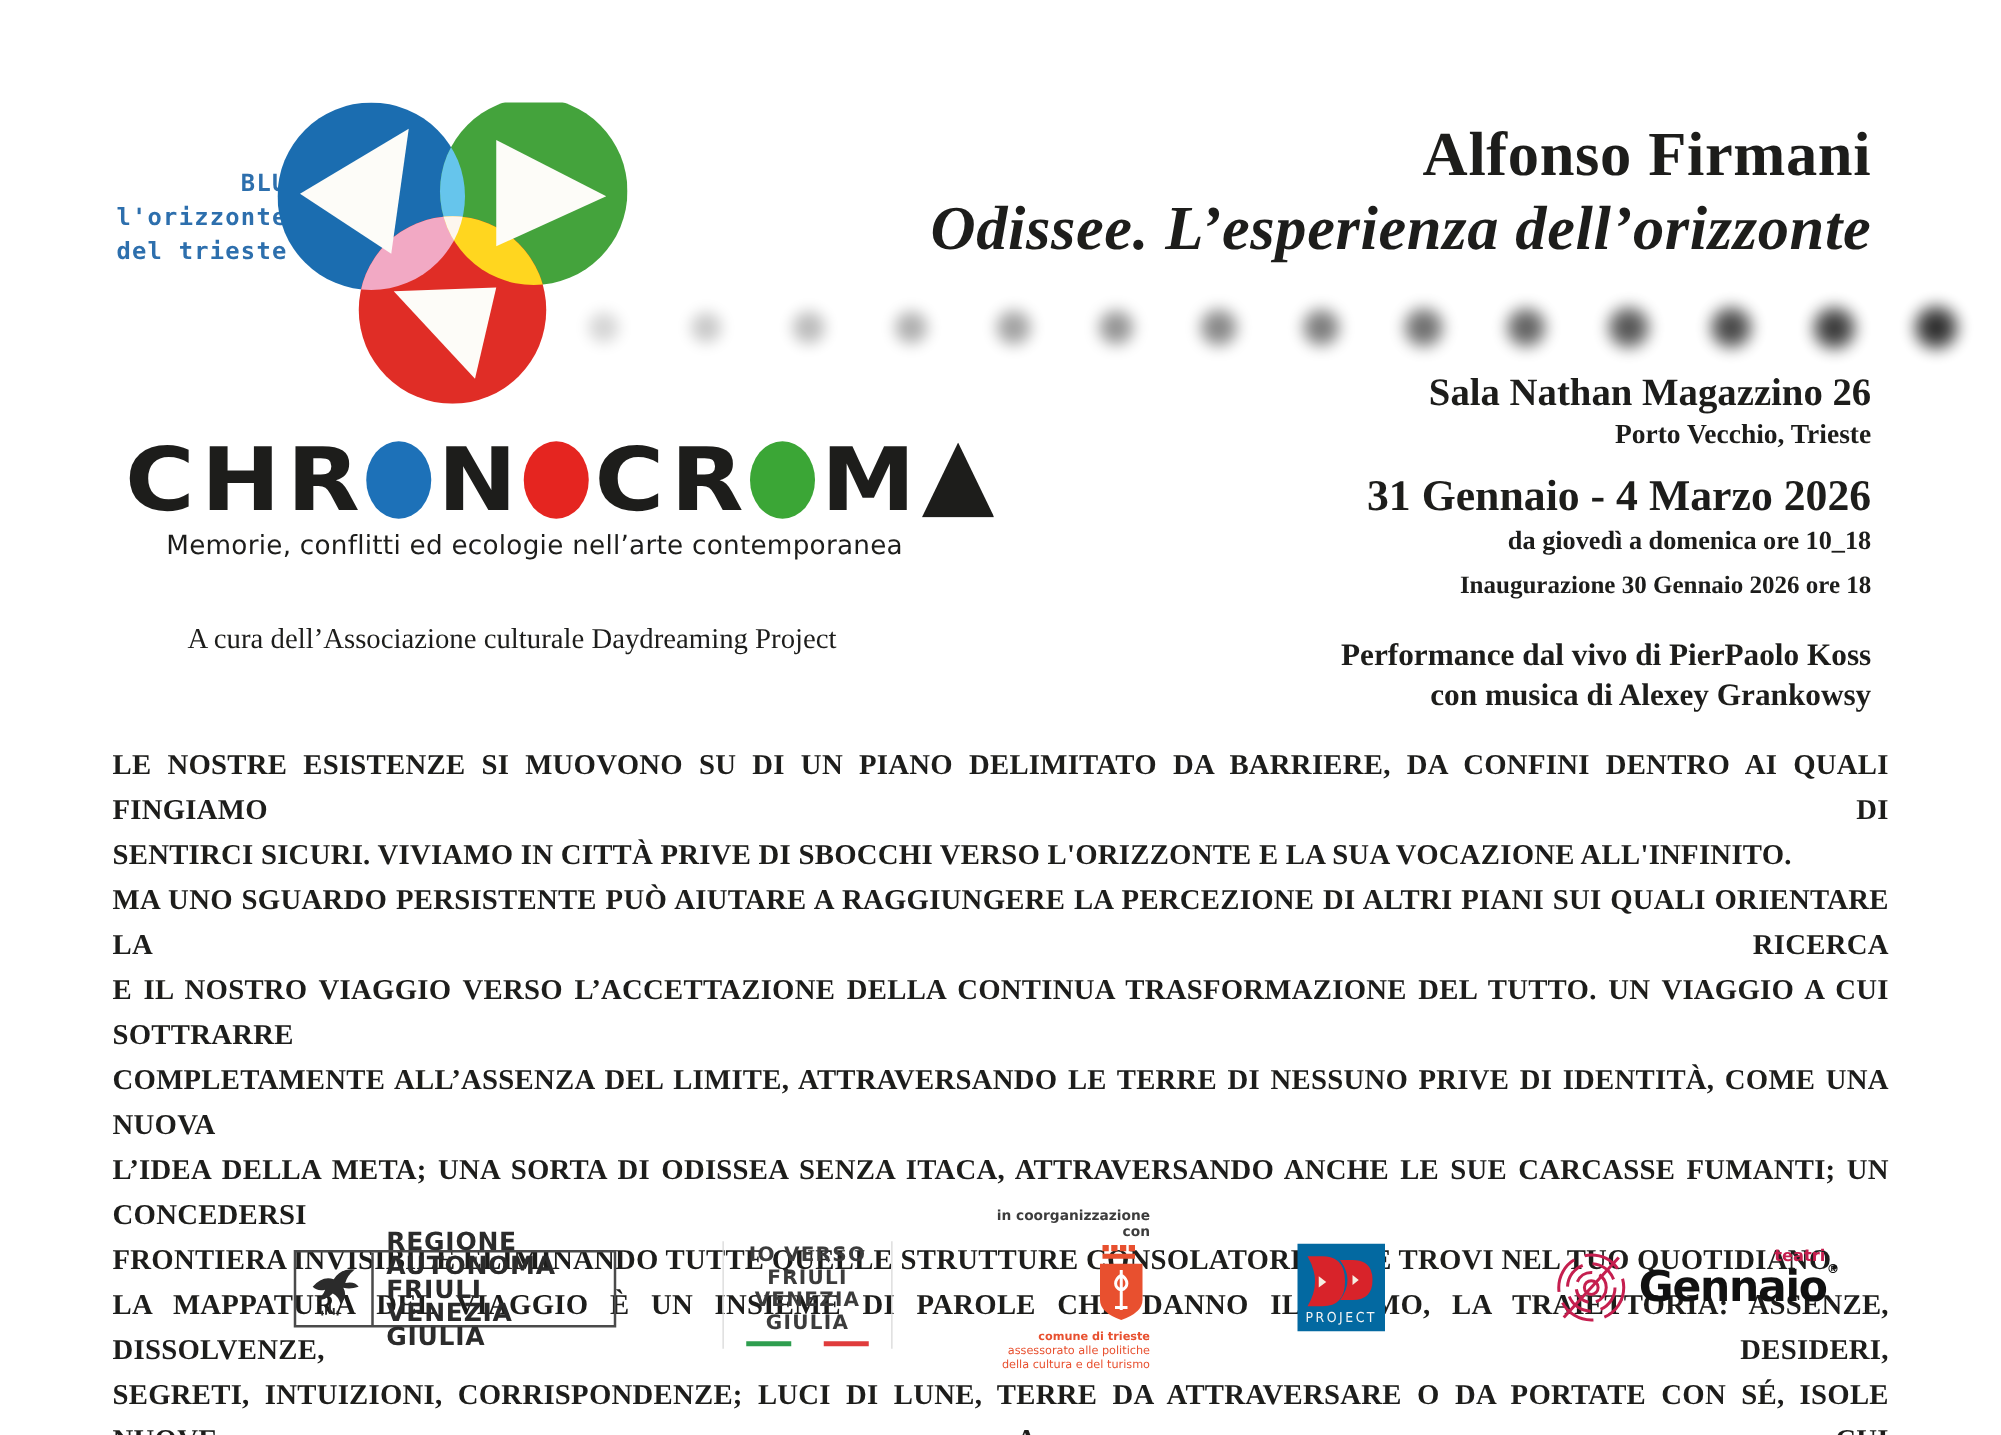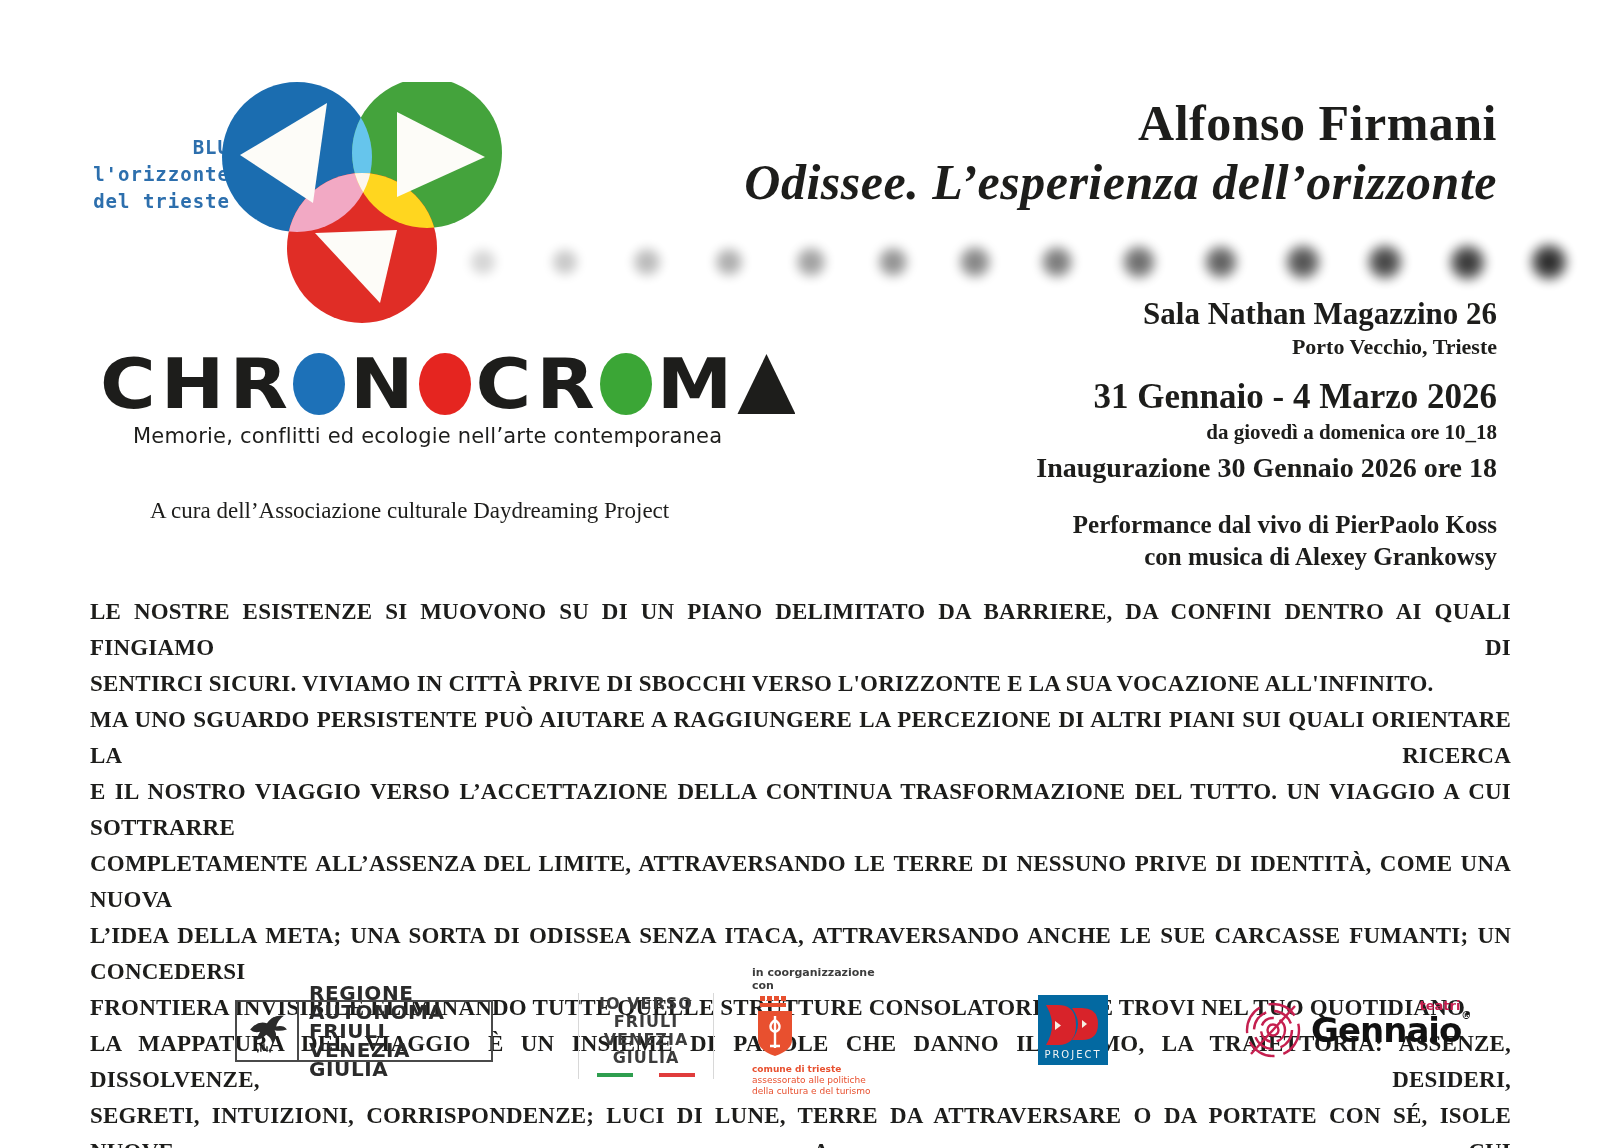--- a/index.html
+++ b/index.html
@@ -36,21 +36,21 @@
   .dot{position:absolute;border-radius:50%;
     background:radial-gradient(circle,rgba(0,0,0,0.95) 0%,rgba(0,0,0,0.7) 38%,rgba(0,0,0,0) 72%);
     filter:blur(5px);}
 
   .info-block{position:absolute;right:104px;top:296px;text-align:right;
     font-family:"Liberation Serif",serif;font-weight:bold;margin-left:32px;}
   .info-venue{font-size:31px;line-height:36px;}
   .info-city{font-size:22px;line-height:26px;margin-top:2px;}
   .info-dates{font-size:35px;line-height:42px;margin-top:16px;}
   .info-hours{font-size:21px;line-height:24px;margin-top:2px;}
-  .info-opening{font-size:28px;line-height:30px;margin-top:9px;}
+  .info-opening{font-size:20px;line-height:30px;margin-top:9px;}
   .info-performance{font-size:25px;line-height:32px;margin-top:26px;}
   .info-music{font-size:25px;line-height:32px;}
 
   
   .body-text{position:absolute;left:90px;top:594px;width:1421px;
     font-family:"Liberation Serif",serif;font-weight:bold;font-size:23px;line-height:36px;
     letter-spacing:0.2px;}
   .bline{white-space:normal;text-align:left;}
   .bline.j{text-align:justify;text-align-last:justify;}
 
@@ -62,21 +62,21 @@
     font-family:"DejaVu Sans",sans-serif;font-size:20px;font-weight:bold;letter-spacing:0.6px;line-height:19px;color:#2b2b2b;}
 
   .iosono{position:absolute;left:578px;top:993px;width:134px;height:86px;
     border-left:1px solid #d8d8d8;border-right:1px solid #d8d8d8;
     display:flex;flex-direction:column;align-items:center;justify-content:center;}
   .iosono-lines{font-family:"DejaVu Sans",sans-serif;font-weight:bold;font-size:16px;line-height:18px;
     text-align:center;color:#3c3c3c;letter-spacing:1px;}
   .iosono-flag{display:flex;gap:26px;margin-top:6px;}
   .iosono-flag span{display:block;width:36px;height:4px;}
 
-  .coorg{position:absolute;left:752px;top:966px;width:140px;text-align:left;}
+  .coorg{position:absolute;left:780px;top:966px;width:140px;text-align:right;}
   .coorg-label{font-family:"DejaVu Sans",sans-serif;font-size:11px;font-weight:bold;color:#3c3c3c;}
   .coorg-shield{margin-top:4px;}
   .coorg-lines{margin-top:2px;font-family:"DejaVu Sans",sans-serif;font-size:9px;line-height:11px;color:#e8502f;}
   .coorg-lines div:first-child{font-weight:bold;}
 
   .project-box{position:absolute;left:1038px;top:995px;width:70px;height:70px;background:#0369a1;
     display:flex;flex-direction:column;align-items:center;justify-content:flex-end;overflow:hidden;}
   .project-label{font-family:"DejaVu Sans",sans-serif;font-size:10px;letter-spacing:2px;color:#f4f4f4;
     margin-bottom:5px;transform:scaleY(1.1);}
 

